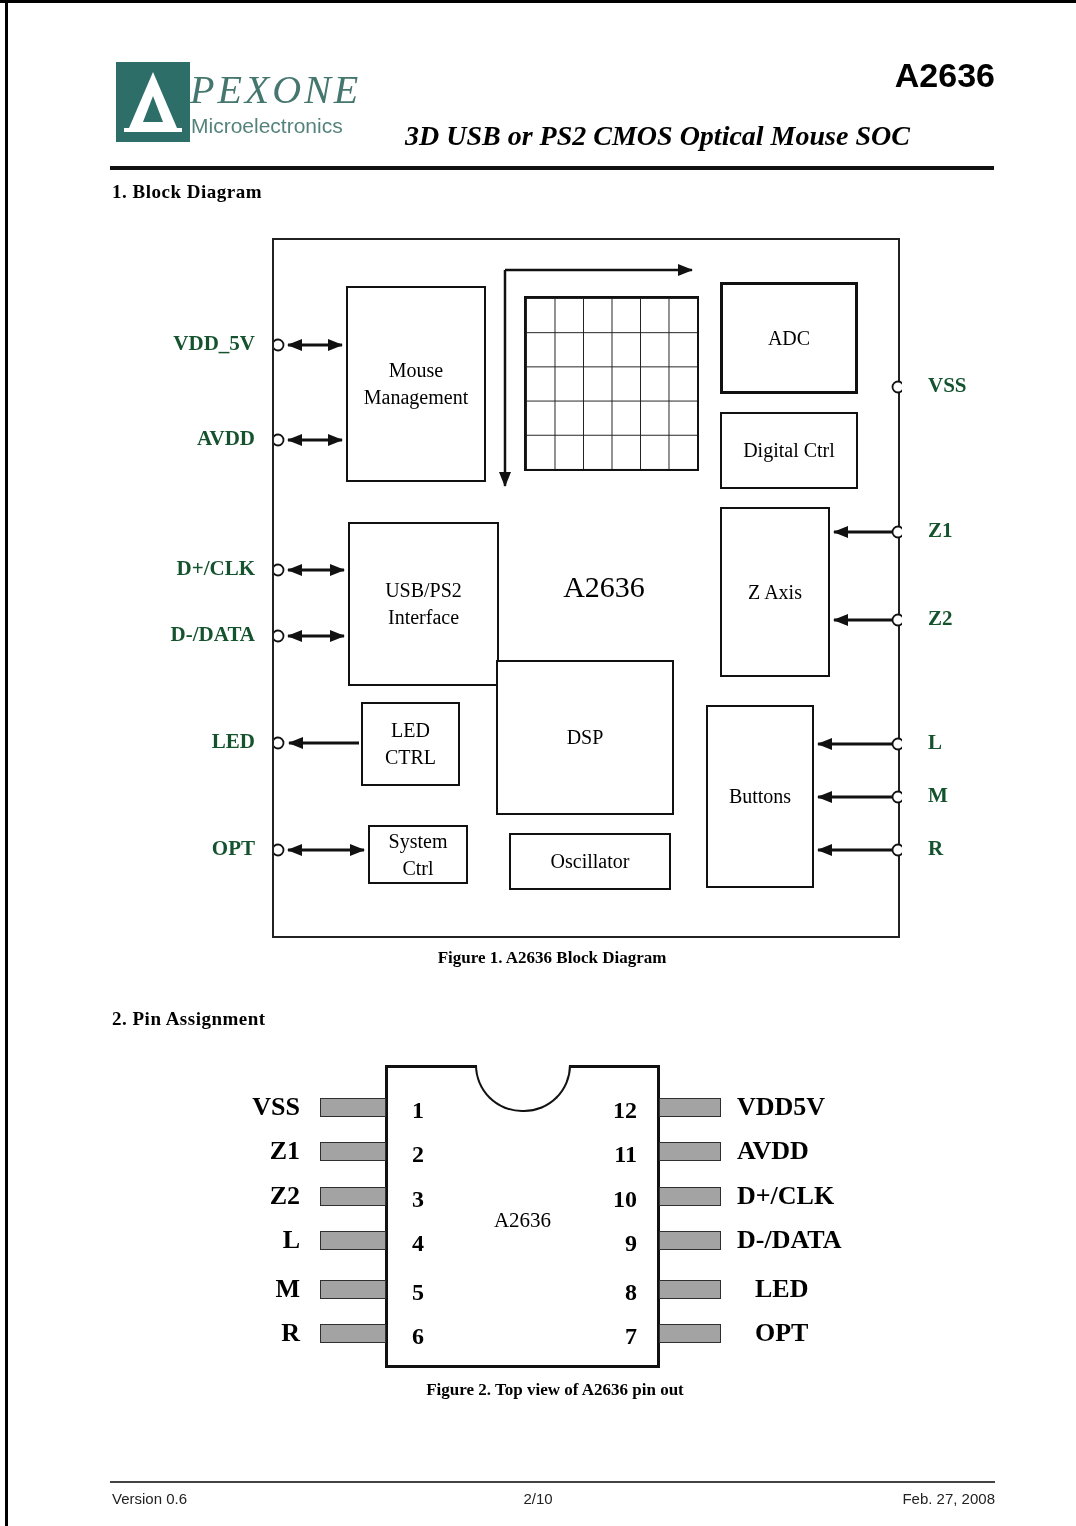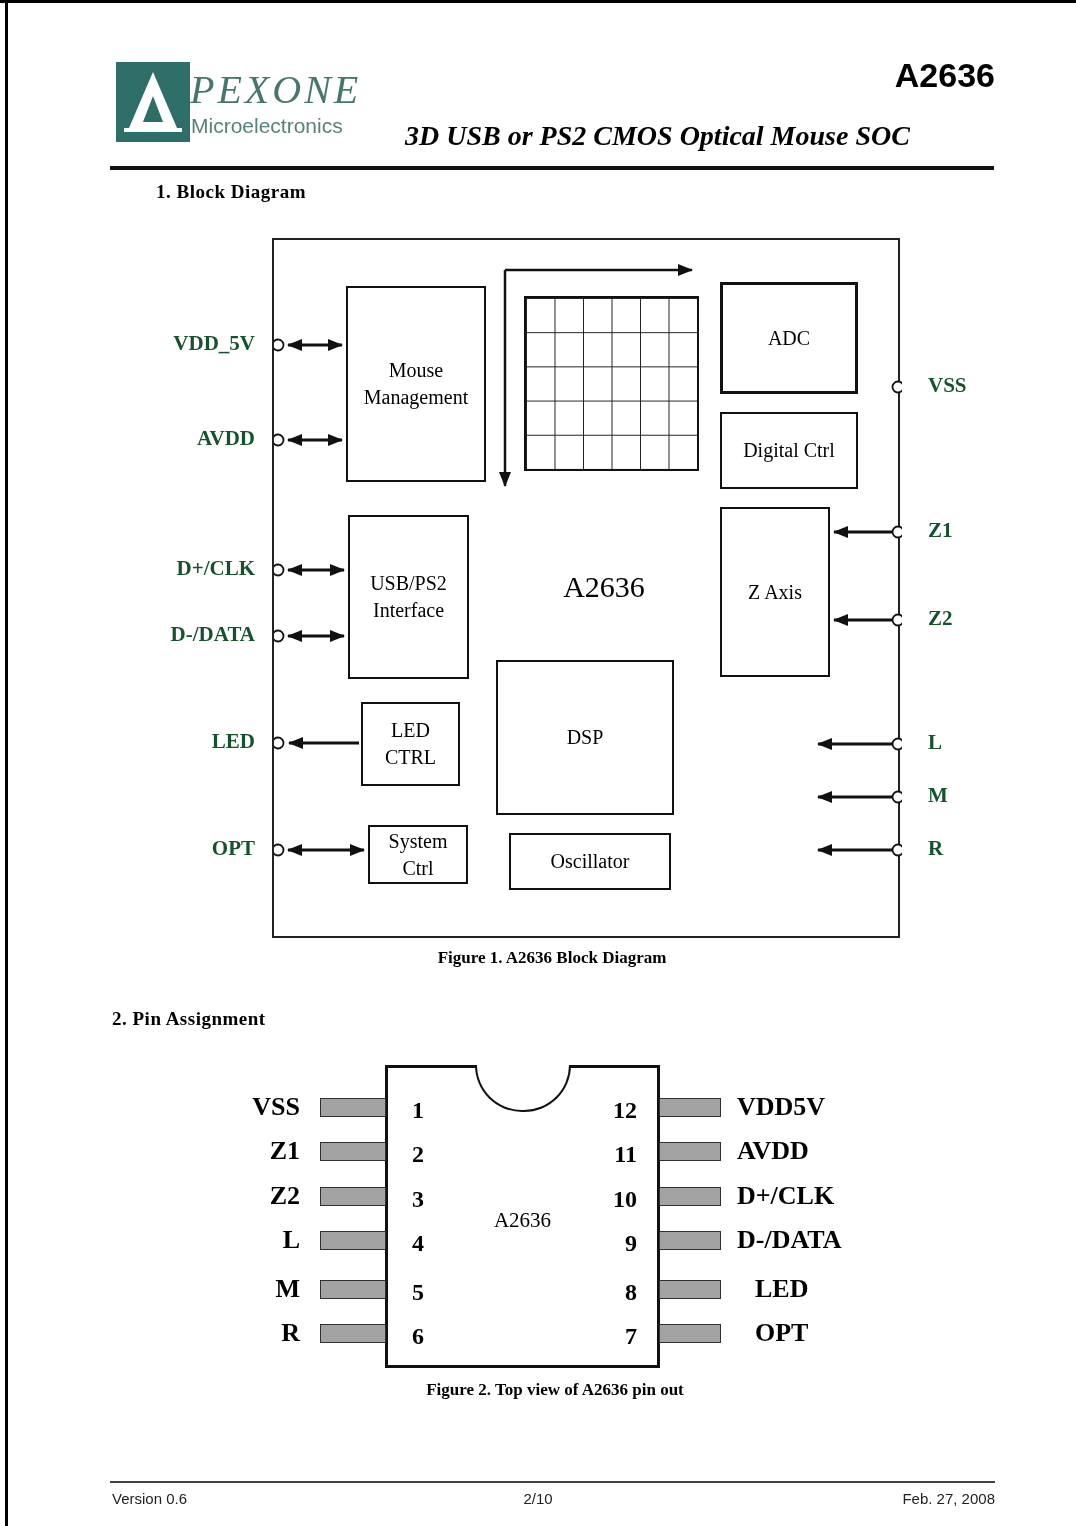--- a/index.html
+++ b/index.html
@@ -66,32 +66,33 @@
       <polygon points="27,60 37,34 47,60" fill="#2e6e68"></polygon>
       <rect x="8" y="66" width="58" height="4" fill="#ffffff"></rect>
     </svg>
   </div>
   <div class="brand">PEXONE</div>
   <div class="brand-sub">Microelectronics</div>
   <div class="doc-num">A2636</div>
   <div class="subtitle">3D USB or PS2 CMOS Optical Mouse SOC</div>
   <div class="header-rule"></div>
 
-  <div class="sec-head" style="left:112px; top:181px;margin-left:44px;">1.   Block Diagram</div>
+  <div class="sec-head" style="left:112px; top:181px;">1.   Block Diagram</div>
 
   <div class="fig1">
     <div class="blk" style="left:72px;  top:46px;  width:140px; height:196px;">Mouse Management</div>
     <div class="pixgrid"></div>
     <div class="blk" style="left:446px; top:42px;  width:138px; height:112px; border-width:3px;">ADC</div>
     <div class="blk" style="left:446px; top:172px; width:138px; height:77px;">Digital Ctrl</div>
     <div class="blk" style="left:446px; top:267px; width:110px; height:170px;">Z Axis</div>
-    <div class="blk" style="left:74px;  top:275px; width:121px; height:164px;">USB/PS2 Interface</div>
+    <div class="blk" style="left:74px;  top:282px; width:151px; height:164px;">USB/PS2 Interface</div>
     <div class="chip-lbl1">A2636</div>
     <div class="blk" style="left:222px; top:420px; width:178px; height:155px;">DSP</div>
     <div class="blk" style="left:87px;  top:462px; width:99px;  height:84px; padding:14px 16px;">LED CTRL</div>
+    <div class="blk" style="left:432px; top:465px; width:108px; height:183px;">Buttons</div>
     <div class="blk" style="left:94px;  top:585px; width:100px; height:59px;">System Ctrl</div>
     <div class="blk" style="left:235px; top:593px; width:162px; height:57px;">Oscillator</div>
 
     <svg class="ovl" width="628" height="700" viewBox="0 0 628 700">
       <defs>
         <marker id="ah" orient="auto-start-reverse" markerUnits="userSpaceOnUse" markerWidth="16" markerHeight="14" refX="14" refY="6">
           <path d="M0,0 L15,6 L0,12 Z" fill="#111"></path>
         </marker>
       </defs>
 

